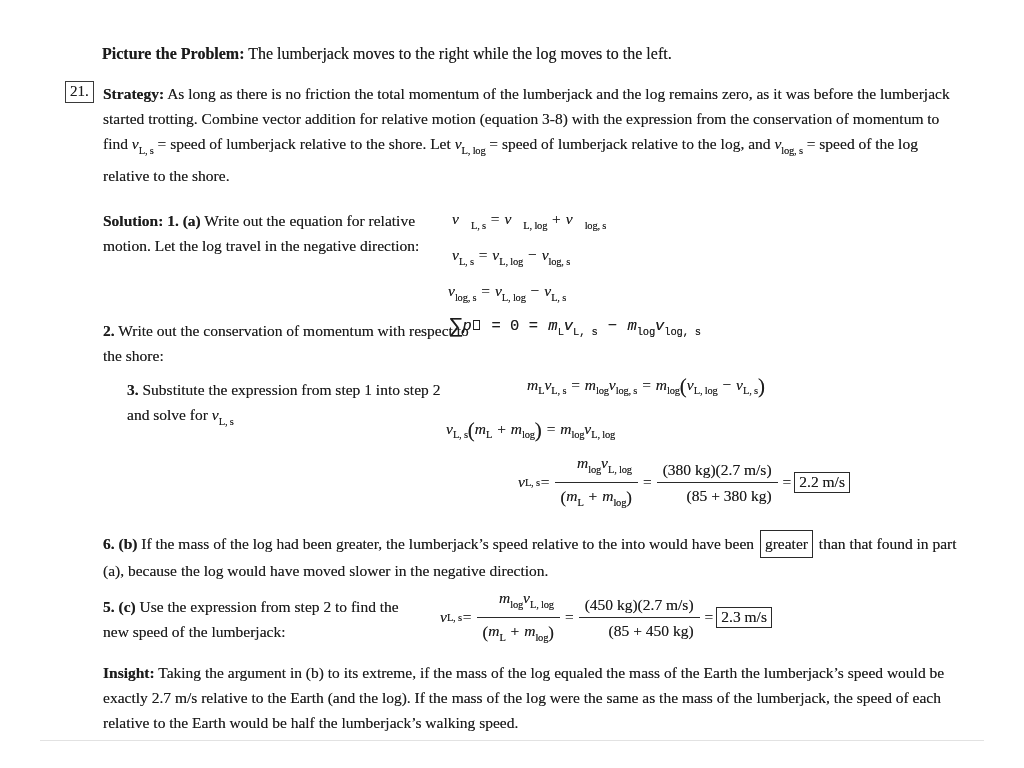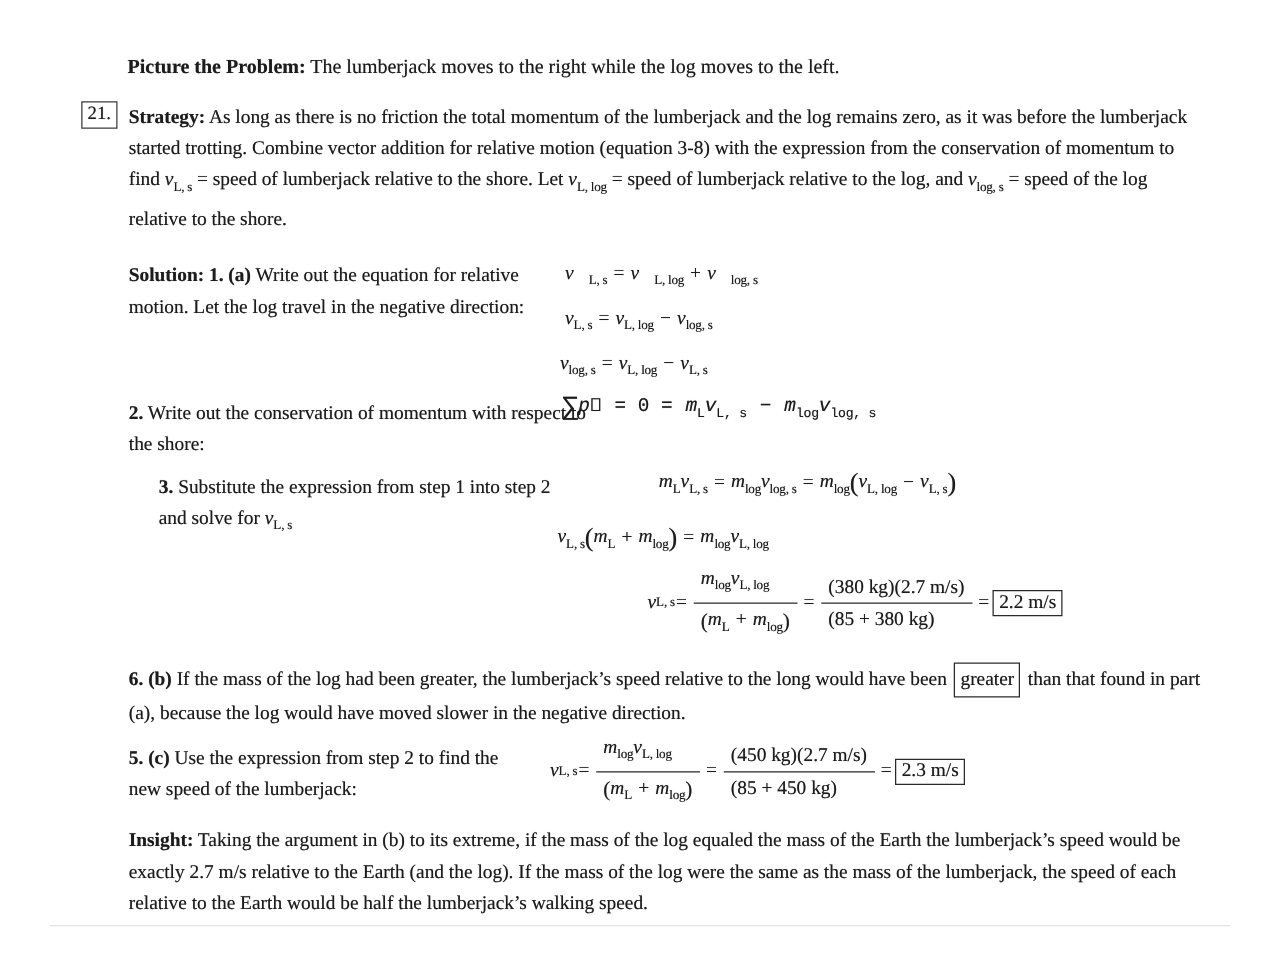--- a/index.html
+++ b/index.html
@@ -41,21 +41,21 @@
 
   
   .tx{}
   .bf{font-weight:bold;}
   .it{font-style:italic;}
   .sb{font-size:10.5px;vertical-align:-4.5px;letter-spacing:-0.2px;}
   .op{padding:0 1px;}
   .sum{font-size:21px;vertical-align:-2px;}
   .bigp{font-size:21px;vertical-align:-3.5px;font-weight:300;}
   .pp{font-size:17px;vertical-align:-2px;font-weight:300;}
-  .frac{display:inline-block;vertical-align:middle;text-align:left;margin:0 4px;line-height:21px;}
+  .frac{display:inline-block;vertical-align:middle;text-align:right;margin:0 4px;line-height:21px;}
   .num{display:block;border-bottom:1px solid #2a2a2a;padding:0 6px 2px 6px;}
   .den{display:block;padding:2px 6px 0 6px;}
   .ansbox{display:inline-block;border:1px solid #2a2a2a;padding:0 4px 1px 4px;margin:0 2px;}
 </style>
 </head>
 <body>
 
 <div id="page">
 
   <div id="probox" class="abs">21.</div>
@@ -85,21 +85,21 @@
       </span>
       <span class="op"> = </span>
       <span class="frac">
         <span class="num"><span class="tx">(380 kg)(2.7 m/s)</span></span>
         <span class="den"><span class="tx">(85 + 380 kg)</span></span>
       </span>
       <span class="op"> = </span>
       <span class="ansbox"><span class="tx">2.2 m/s</span></span>
     </div>
 
-  <div id="s4para" class="abs para"><span class="bf">6. (b)</span><span class="tx"> If the mass of the log had been greater, the lumberjack’s speed relative to the long would have been </span><span class="ansbox"><span class="tx">greater</span></span><span class="tx"> than that found in part (a), because the log would have moved slower in the negative direction.</span></div>
+  <div id="s4para" class="abs para"><span class="bf">6. (b)</span><span class="tx"> If the mass of the log had been greater, the lumberjack’s speed relative to the into would have been </span><span class="ansbox"><span class="tx">greater</span></span><span class="tx"> than that found in part (a), because the log would have moved slower in the negative direction.</span></div>
 
   <div id="s5label" class="abs para"><span class="bf">5. (c)</span><span class="tx"> Use the expression from step 2 to find the new speed of the lumberjack:</span></div>
   <div id="s5eq" class="abs eq eqflex">
       <span class="it">v</span>
       <span class="sb">L, s</span>
       <span class="op"> = </span>
       <span class="frac">
         <span class="num"><span class="it">m</span><span class="sb">log</span><span class="it">v</span><span class="sb">L, log</span></span>
         <span class="den"><span class="pp">(</span><span class="it">m</span><span class="sb">L</span><span class="op"> + </span><span class="it">m</span><span class="sb">log</span><span class="pp">)</span></span>
       </span>

